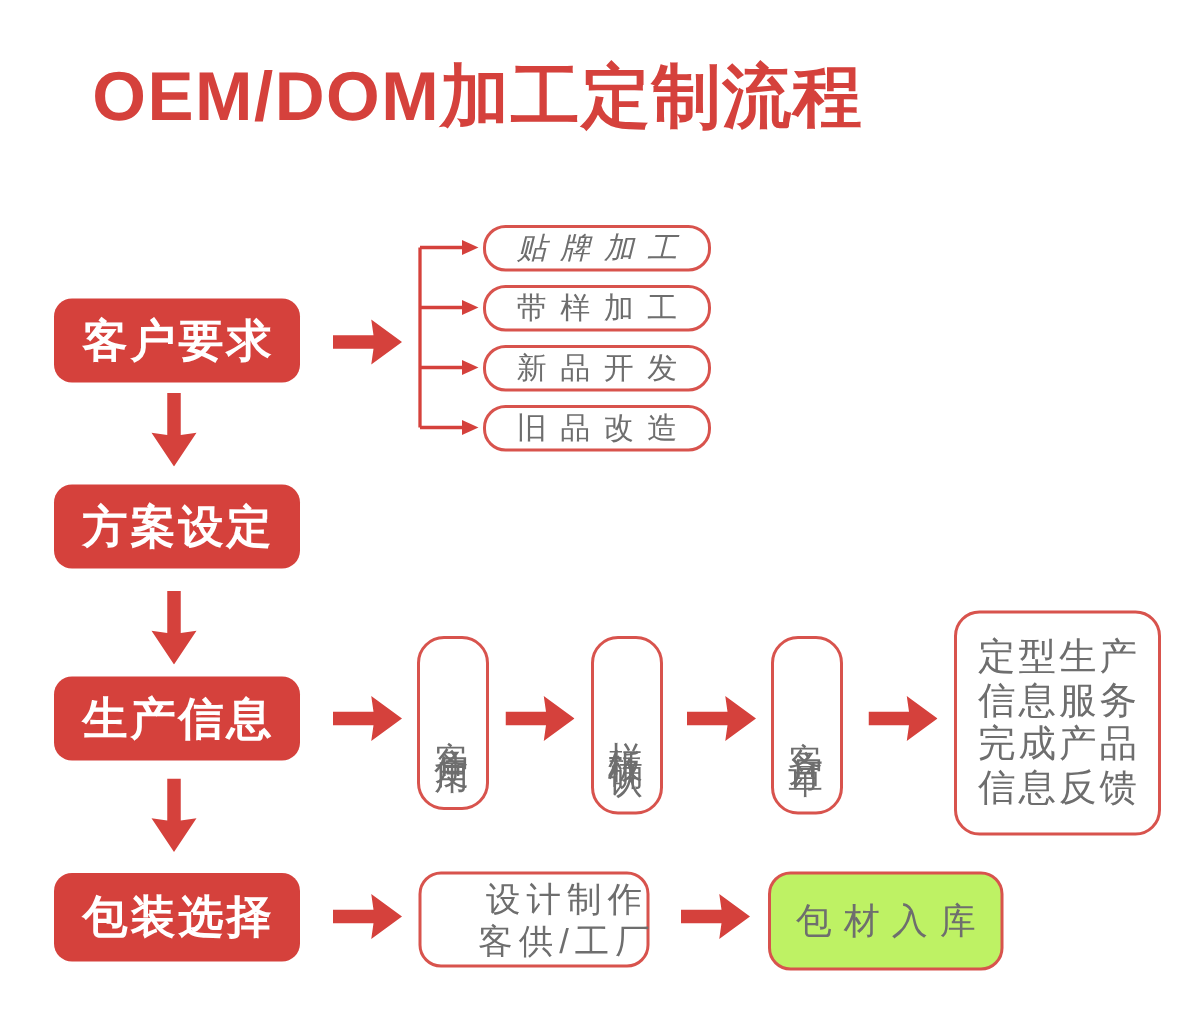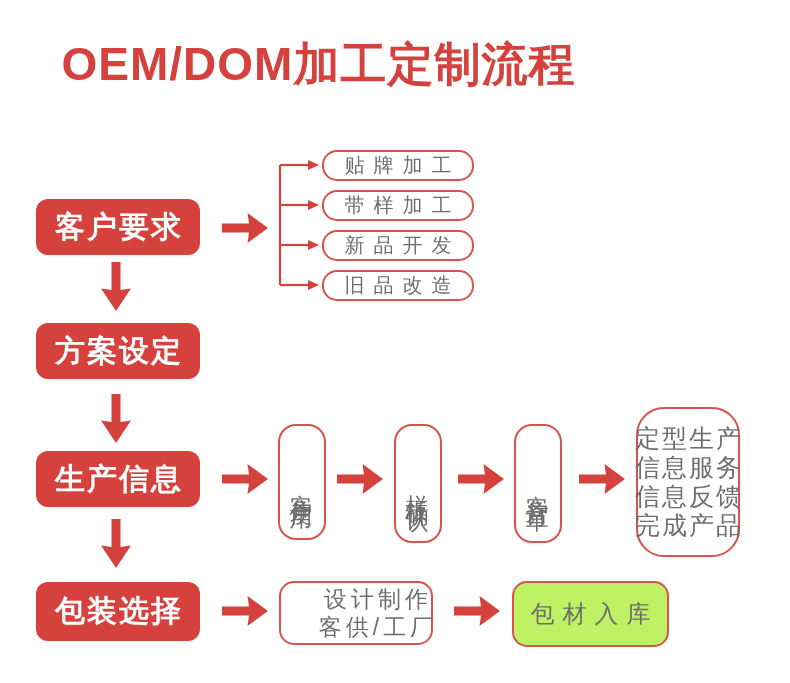--- a/index.html
+++ b/index.html
@@ -27,41 +27,41 @@
   .stage.s4 { top:582px; height:59px; }
 
   
   .option {
     position:absolute; left:322px; width:152px; height:31px;
     border:2px solid #d8534d; border-radius:15px; background:#ffffff;
     display:flex; align-items:center; justify-content:center;
     color:#6e6e6e; font-size:20px;
   }
   .option span { letter-spacing:9px; margin-right:-9px; }
-  .option.o1 { top:150px; }
+  .option.o1 { top:150px;font-style:italic; }
   .option.o2 { top:190px; }
   .option.o3 { top:230px; }
   .option.o4 { top:270px; }
 
   
   .vbox {
     position:absolute; top:424px; width:48px;
     border:2px solid #d8534d; border-radius:18px; background:#ffffff;
     display:flex; align-items:center; justify-content:center;
     color:#6e6e6e; font-size:23px;
   }
   .vbox span { writing-mode:vertical-rl; text-orientation:upright; letter-spacing:5px; margin-bottom:-5px; }
   .vbox.v1 { left:278px; height:116px; }
   .vbox.v2 { left:394px; height:119px; }
   .vbox.v3 { left:514px; height:119px; }
 
   
   .bigbox {
-    position:absolute; left:636px; top:407px; width:104px; height:150px;
-    border:2px solid #d8534d; border-radius:28px; background:#ffffff;
+    position:absolute; left:636px; top:407px; width:138px; height:150px;
+    border:2px solid #d8534d; border-radius:17px; background:#ffffff;
     display:flex; flex-direction:column; align-items:center; justify-content:center;
     color:#6e6e6e; font-size:25px; line-height:29px;text-align:center;
   }
   .bigbox div { letter-spacing:2px; margin-right:-2px; white-space:nowrap; }
 
   
   .designbox {
     position:absolute; left:279px; top:581px; width:154px; height:64px;
     border:2px solid #d8534d; border-radius:15px; background:#ffffff;
     display:flex; flex-direction:column; align-items:center; justify-content:center;
@@ -177,22 +177,22 @@
     <span>客户订单</span>
   </div>
   <div class="arrow" style="left:579px; top:463px;">
     <svg width="46" height="32" viewBox="0 0 46 32">
         <path fill="#d5413c" d="M0 11.5 H27 L25.5 1 L46 16 L25.5 31 L27 20.5 H0 Z"></path>
       </svg>
   </div>
   <div class="bigbox">
     <div>定型生产</div>
     <div>信息服务</div>
+    <div>完成产品</div>
     <div>信息反馈</div>
-    <div>完成产品</div>
   </div>
 
   <div class="arrow" style="left:222px; top:595px;">
     <svg width="46" height="32" viewBox="0 0 46 32">
         <path fill="#d5413c" d="M0 11.5 H27 L25.5 1 L46 16 L25.5 31 L27 20.5 H0 Z"></path>
       </svg>
   </div>
   <div class="designbox">
     <div>设计制作</div>
     <div>客供/工厂</div>

